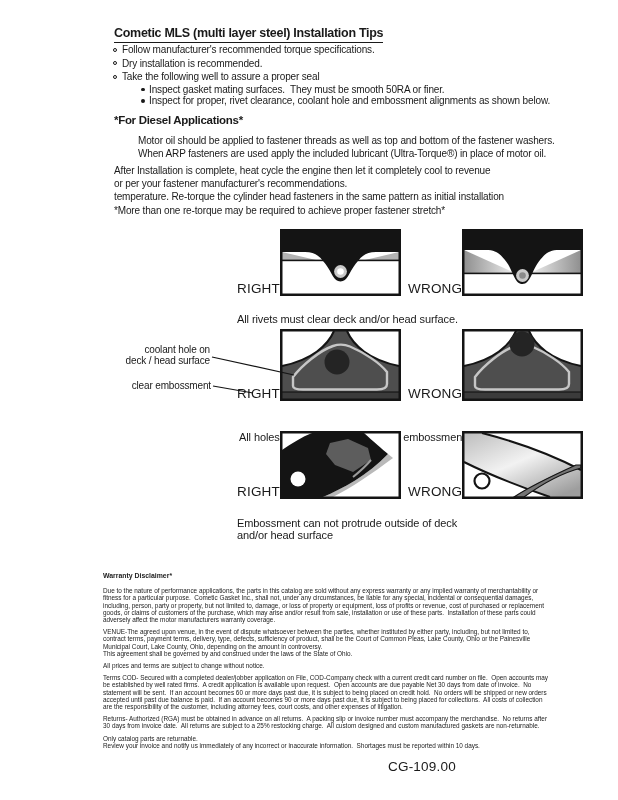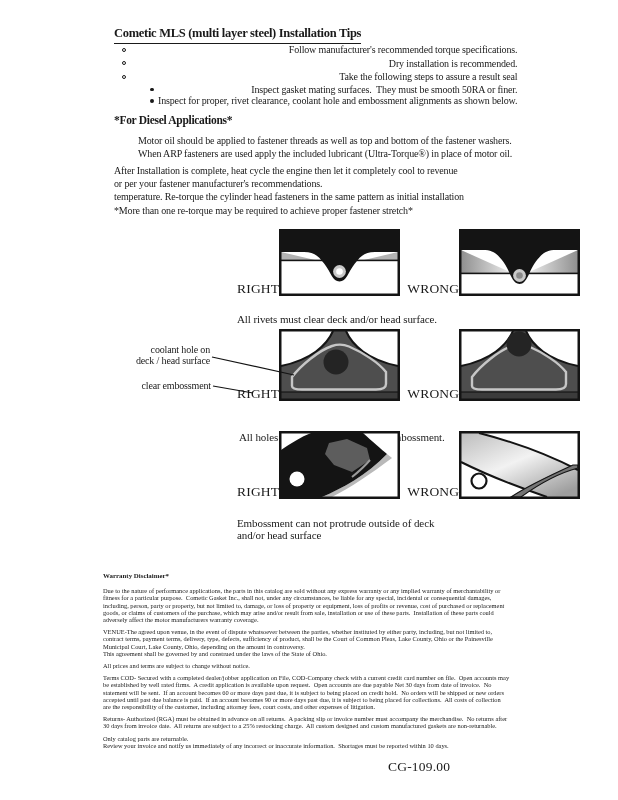--- a/index.html
+++ b/index.html
@@ -1,23 +1,23 @@
 <!DOCTYPE html>
 <html><head>
 <meta charset="utf-8">
 <style>
   * { margin:0; padding:0; box-sizing:border-box; }
   html,body { background:#ffffff; }
   body { width:618px; height:800px; font-family:"Liberation Sans", sans-serif; color:#1a1a1a; }
-  .page { position:relative; width:618px; height:800px; background:#ffffff; overflow:hidden;font-family:Liberation Serif, serif; }
+  .page { position:relative; width:618px; height:800px; background:#ffffff; overflow:hidden; }
 
   .title { position:absolute; left:114px; top:26px; font-size:12.5px; font-weight:bold; letter-spacing:-0.3px;
            border-bottom:1.6px solid #1a1a1a; padding-bottom:2px; white-space:pre; }
 
-  .tips { position:absolute; left:122px; top:43px; font-size:10px; letter-spacing:-0.15px;text-align:right; }
+  .tips { position:absolute; left:113px; top:43px; font-size:10px; letter-spacing:-0.15px; }
   .trow { position:relative; padding-left:9px; white-space:pre; }
   .trow.main { line-height:13.5px; }
   .trow.sub  { line-height:11.5px; margin-left:28px; padding-left:8px; }
   .mark-o { position:absolute; left:0; top:4.5px; width:4px; height:4px; border:1px solid #1a1a1a; border-radius:50%; }
   .mark-f { position:absolute; left:0; top:4px; width:3.8px; height:3.8px; background:#1a1a1a; border-radius:50%; }
 
   .diesel-heading { position:absolute; left:114px; top:114px; font-size:11.5px; font-weight:bold; letter-spacing:-0.3px; white-space:pre; }
   .para { position:absolute; left:114px; font-size:10px; line-height:13px; letter-spacing:-0.15px; width:470px; }
   .para > div, .lines > div { white-space:pre; }
   .p1 { top:134px;margin-left:24px; } .p2 { top:164px; } .pnote { top:205px; white-space:pre; font-size:10px; letter-spacing:-0.15px; position:absolute; left:114px; }
@@ -49,21 +49,21 @@
 </head>
 <body>
 
 <div class="page">
 
   <div class="title">Cometic MLS (multi layer steel) Installation Tips</div>
 
   <div class="tips">
     <div class="trow main"><span class="mark-o"></span><span>Follow manufacturer's recommended torque specifications.</span></div>
     <div class="trow main"><span class="mark-o"></span><span>Dry installation is recommended.</span></div>
-    <div class="trow main"><span class="mark-o"></span><span>Take the following steps to assure a result seal</span></div>
+    <div class="trow main"><span class="mark-o"></span><span>Take the following well to assure a proper seal</span></div>
     <div class="trow sub"><span class="mark-f"></span><span>Inspect gasket mating surfaces.  They must be smooth 50RA or finer.</span></div>
     <div class="trow sub"><span class="mark-f"></span><span>Inspect for proper, rivet clearance, coolant hole and embossment alignments as shown below.</span></div>
   </div>
 
   <div class="diesel-heading">*For Diesel Applications*</div>
   <div class="para p1 lines">
       <div>Motor oil should be applied to fastener threads as well as top and bottom of the fastener washers.</div>
       <div>When ARP fasteners are used apply the included lubricant (Ultra-Torque®) in place of motor oil.</div>
     </div>
   <div class="para p2 lines">

